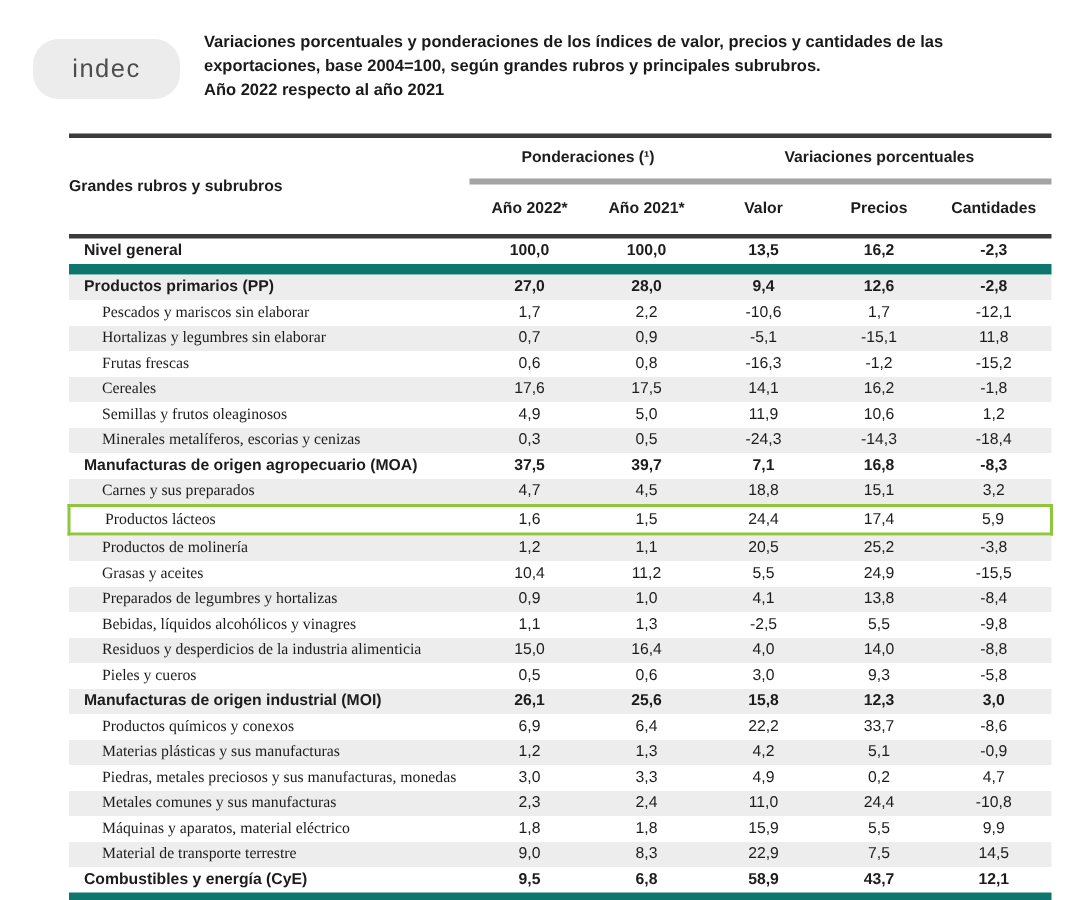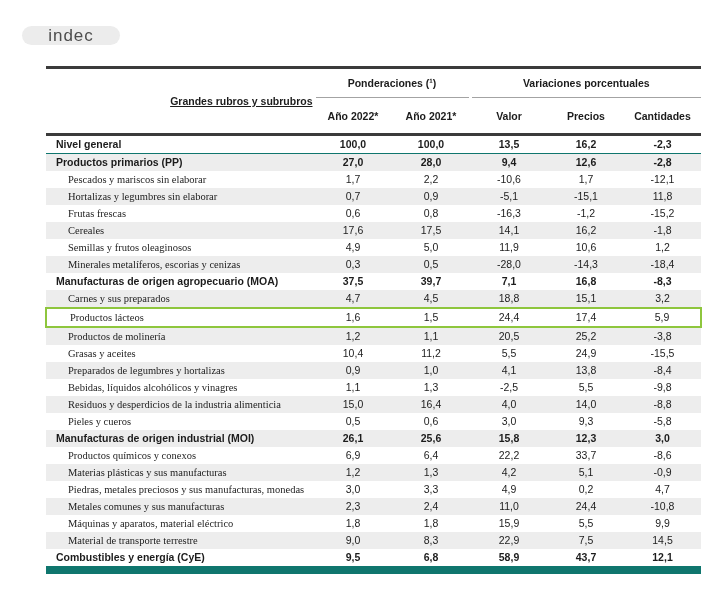--- a/index.html
+++ b/index.html
@@ -8,21 +8,21 @@
     width: 717px; height: 600px; overflow: hidden;
     font-family: "Liberation Sans", sans-serif;
     color: #1c1c1c;
   }
   .page { width: 717px; height: 600px; position: relative; background: #fff; }
 
   
   .top-area { display: flex; align-items: flex-start; padding: 20px 18px 0 22px; }
   .logo-pill {
     margin-top: 6px;
-    width: 98px; height: 19px; border-radius: 17px;
+    width: 98px; height: 40px; border-radius: 17px;
     background: #ececec; color: #4d4d4d;
     display: flex; align-items: center; justify-content: center;
     font-size: 17px; letter-spacing: 1px; flex: 0 0 auto;
   }
   .title-block { margin-left: 16px; font-weight: bold; font-size: 11px; line-height: 16px; color: #1a1a1a; }
 
   
   table {
     margin: 21px 0 0 45px;
     width: 655px;
@@ -32,50 +32,55 @@
   }
   col.c1 { width: 268px; }
   col.c2 { width: 78px; }
   col.c3 { width: 78px; }
   col.c4 { width: 78px; }
   col.c5 { width: 76px; }
   col.c6 { width: 77px; }
 
   thead th { font-weight: bold; color: #1c1c1c; }
   thead th { border-top: 3px solid #3b3b3b; }
-  th.col1-head { text-align: right; vertical-align: middle; font-size: 10.5px; text-decoration: underline; }
+  th.col1-head { text-align: left; vertical-align: middle; font-size: 10.5px; }
   th.group-head {
     height: 30px; vertical-align: middle; text-align: center;
-    border-bottom: 1px solid #a3a3a3;
+    border-bottom: 4px solid #a3a3a3;
     border-left: 3px solid #ffffff; 
   }
   tr.sub-head th { height: 37px; vertical-align: middle; text-align: center; border-top: none; }
   thead tr.sub-head th, thead th.col1-head { border-bottom: 3px solid #3b3b3b; }
 
   tbody td { height: 17px; line-height: 17px; padding: 0; white-space: nowrap; overflow: hidden; }
   tbody tr:nth-child(even) { background: #ededed; }
   tbody td.label-cell { padding-left: 10px; text-align: left; }
   tbody tr:not(.bold) td.label-cell { padding-left: 22px; font-family: Liberation Serif, serif; }
   tbody td.num { text-align: center; }
   tbody tr.bold td { font-weight: bold; }
-  tbody tr.first-row td { border-bottom: 1px solid #0f766e; }
+  tbody tr.first-row td { border-bottom: 7px solid #0f766e; }
   tbody tr:last-child td { border-bottom: 8px solid #0f766e; }
 
   tbody tr.highlighted td { border-top: 2px solid var(--highlight, #8ec63d); border-bottom: 2px solid var(--highlight, #8ec63d); }
   tbody tr.highlighted td:first-child { border-left: 2px solid var(--highlight, #8ec63d); padding-left: 23px; }
   tbody tr.highlighted td:last-child { border-right: 2px solid var(--highlight, #8ec63d); }
 </style>
 </head>
 <body>
 
 <div class="page">
 
   <div class="top-area">
     <div class="logo-pill">
       <span>indec</span>
+    </div>
+    <div class="title-block">
+      <div>Variaciones porcentuales y ponderaciones de los índices de valor, precios y cantidades de las</div>
+      <div>exportaciones, base 2004=100, según grandes rubros y principales subrubros.</div>
+      <div>Año 2022 respecto al año 2021</div>
     </div>
   </div>
 
   <table>
     <colgroup>
       <col class="c1">
         <col class="c2">
         <col class="c3">
         <col class="c4">
         <col class="c5">
@@ -149,21 +154,21 @@
       <td class="num">4,9</td>
       <td class="num">5,0</td>
       <td class="num">11,9</td>
       <td class="num">10,6</td>
       <td class="num">1,2</td>
     </tr>
         <tr>
       <td class="label-cell">Minerales metalíferos, escorias y cenizas</td>
       <td class="num">0,3</td>
       <td class="num">0,5</td>
-      <td class="num">-28,0</td>
+      <td class="num">-24,3</td>
       <td class="num">-14,3</td>
       <td class="num">-18,4</td>
     </tr>
         <tr class="bold">
       <td class="label-cell">Manufacturas de origen agropecuario (MOA)</td>
       <td class="num">37,5</td>
       <td class="num">39,7</td>
       <td class="num">7,1</td>
       <td class="num">16,8</td>
       <td class="num">-8,3</td>

